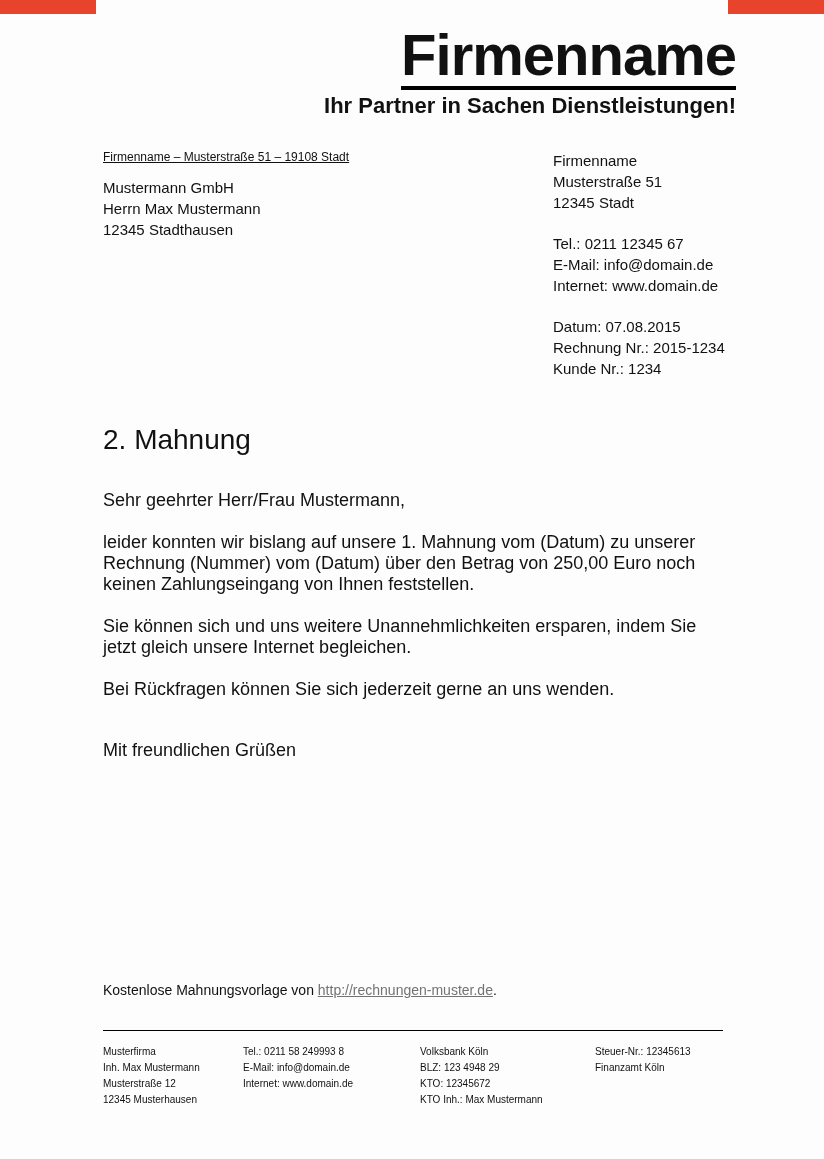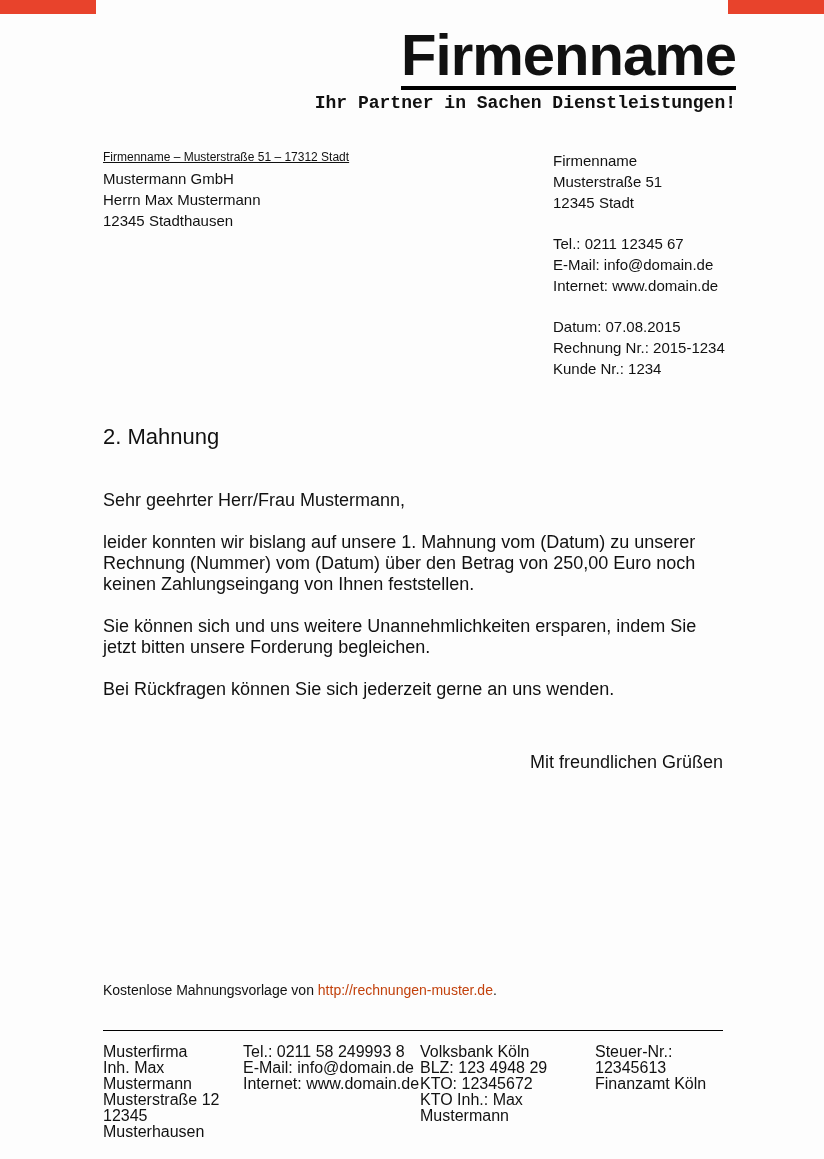--- a/index.html
+++ b/index.html
@@ -31,118 +31,118 @@
   .company-title {
     display: inline-block;
     font-size: 58px;
     font-weight: bold;
     letter-spacing: -1px;
     line-height: 1.0;
     border-bottom: 4px solid #000;
     padding-bottom: 2px;
   }
   .tagline {
-    font-size: 18px;
+    font-size: 22px;
     font-weight: bold;
     margin-top: 3px;
-    font-family: Liberation Mono, monospace;
   }
 
   .sender-line {
     position: absolute;
     top: 150px;
     left: 103px;
     font-size: 12px;
     text-decoration: underline;
   }
 
   .recipient {
     position: absolute;
-    top: 168px;
+    top: 177px;
     left: 103px;
     font-size: 15px;
     line-height: 21px;
   }
 
   .info-block {
     position: absolute;
     top: 150px;
     left: 553px;
     font-size: 15px;
     line-height: 21px;
   }
   .info-group { margin-bottom: 20px; }
 
   .subject {
     position: absolute;
     top: 424px;
     left: 103px;
-    font-size: 22px;
+    font-size: 28px;
     font-weight: 400;
   }
 
   .letter-body {
     position: absolute;
     top: 490px;
     left: 103px;
     width: 620px;
     font-size: 18px;
     line-height: 21px;
   }
   .letter-body p { margin-bottom: 21px; }
-  .closing { margin-top: 52px; text-align: right; }
+  .closing { margin-top: 40px; }
   .signature { margin-top: 14px; }
 
   .source-note {
     position: absolute;
     top: 982px;
     left: 103px;
     font-size: 14px;
   }
   .source-note a {
-    color: #c2410c;
+    color: #737373;
+    text-decoration: underline;
     cursor: pointer;
   }
 
   .footer-rule {
     position: absolute;
     top: 1030px;
     left: 103px;
     width: 620px;
     border-top: 1px solid #000;
   }
 
   .footer {
     position: absolute;
     top: 1044px;
     left: 103px;
     width: 640px;
     display: flex;
-    font-size: 16px;
+    font-size: 10px;
     line-height: 16px;
   }
   .footer .col1 { width: 140px; }
   .footer .col2 { width: 177px; }
   .footer .col3 { width: 175px; }
   .footer .col4 { flex: 1; }
 </style>
 </head>
 <body>
 
 <div class="page">
 
   <div class="accent-bar left" style="background: rgb(232, 67, 44);"></div>
   <div class="accent-bar right" style="background: rgb(232, 67, 44);"></div>
 
   <div class="letterhead">
     <div class="company-title">Firmenname</div>
     <div class="tagline">Ihr Partner in Sachen Dienstleistungen!</div>
   </div>
 
-  <div class="sender-line">Firmenname – Musterstraße 51 – 17312 Stadt</div>
+  <div class="sender-line">Firmenname – Musterstraße 51 – 19108 Stadt</div>
 
   <div class="recipient">
     <div>Mustermann GmbH</div>
     <div>Herrn Max Mustermann</div>
     <div>12345 Stadthausen</div>
   </div>
 
   <div class="info-block">
     <div class="info-group">
       <div>Firmenname</div>
@@ -159,21 +159,21 @@
       <div>Rechnung Nr.: 2015-1234</div>
       <div>Kunde Nr.: 1234</div>
     </div>
   </div>
 
   <div class="subject">2. Mahnung</div>
 
   <div class="letter-body">
     <p>Sehr geehrter Herr/Frau Mustermann,</p>
     <p>leider konnten wir bislang auf unsere 1. Mahnung vom (Datum) zu unserer Rechnung (Nummer) vom (Datum) über den Betrag von 250,00 Euro noch keinen Zahlungseingang von Ihnen feststellen.</p>
-    <p>Sie können sich und uns weitere Unannehmlichkeiten ersparen, indem Sie jetzt bitten unsere Forderung begleichen.</p>
+    <p>Sie können sich und uns weitere Unannehmlichkeiten ersparen, indem Sie jetzt gleich unsere Internet begleichen.</p>
     <p>Bei Rückfragen können Sie sich jederzeit gerne an uns wenden.</p>
     <div class="closing">Mit freundlichen Grüßen</div>
   </div>
 
   <div class="source-note">
     <span>Kostenlose Mahnungsvorlage von </span><a>http://rechnungen-muster.de</a><span>.</span>
   </div>
 
   <div class="footer-rule"></div>
 

